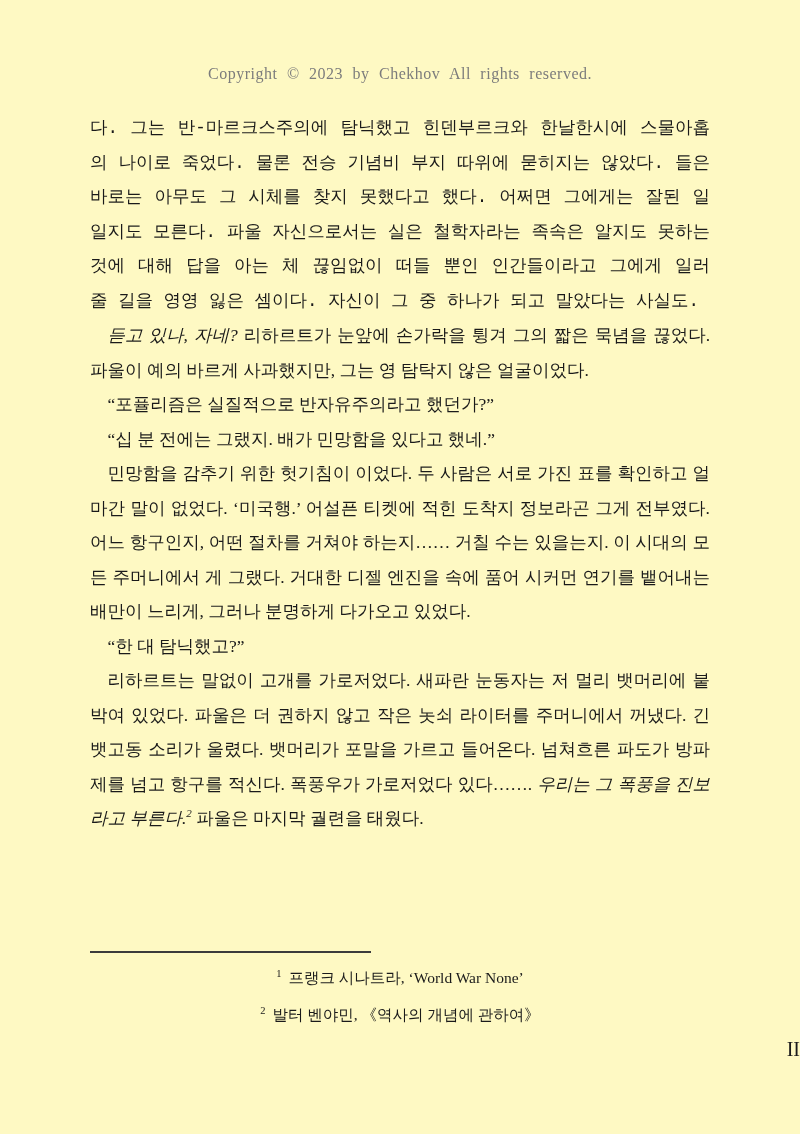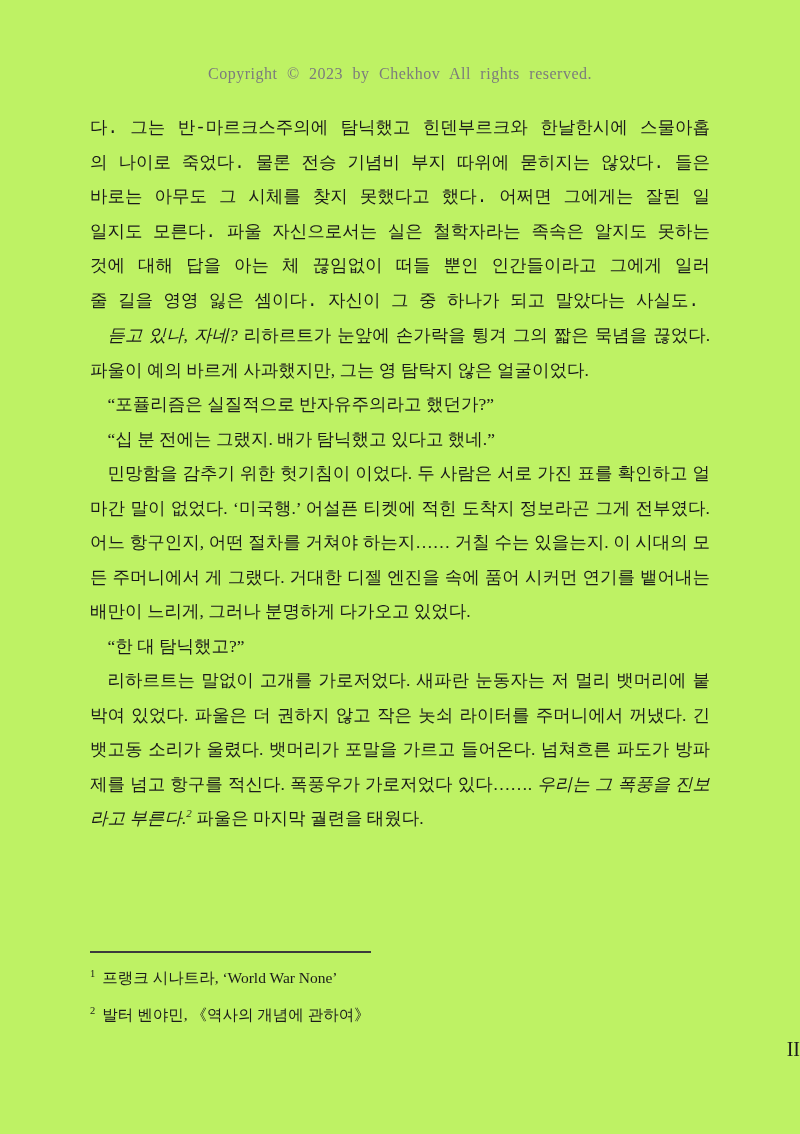--- a/index.html
+++ b/index.html
@@ -2,21 +2,21 @@
 <html><head>
 <meta charset="utf-8">
 <style>
   * { margin: 0; padding: 0; box-sizing: border-box; }
   html, body { background: #e9e9e9; }
   .page {
     position: relative;
     width: 800px;
     height: 1134px;
     margin: 0 auto;
-    background: #bef264;
+    background: #fef9c3;
     font-family: "Liberation Serif", "DejaVu Serif", serif;
     color: #1a1a1a;
     overflow: hidden;
   }
   .copyright {
     padding-top: 64px;
     text-align: center;
     font-size: 16px;
     line-height: 20px;
     color: #7c7c7c;
@@ -51,20 +51,21 @@
     width: 281px;
     border: none;
     border-top: 2px solid #3c3c3c;
     margin: 0 0 11px 0;
   }
   .footnote-item {
     font-size: 15.5px;
     line-height: 28px;
     margin-bottom: 9px;
     color: #1a1a1a;
+    text-align: center;
   }
   .footnote-marker {
     font-size: 10.5px;
     vertical-align: super;
     line-height: 0;
     margin-right: 7px;
   }
   .page-number {
     position: absolute;
     left: 0;
@@ -79,21 +80,21 @@
 <body>
 
 <div class="page">
 
   <div class="copyright">Copyright © 2023 by Chekhov All rights reserved.</div>
 
   <div class="body-text">
       <p class="no-indent"><span class="run-normal">다. 그는 반-마르크스주의에 탐닉했고 힌덴부르크와 한날한시에 스물아홉의 나이로 죽었다. 물론 전승 기념비 부지 따위에 묻히지는 않았다. 들은 바로는 아무도 그 시체를 찾지 못했다고 했다. 어쩌면 그에게는 잘된 일일지도 모른다. 파울 자신으로서는 실은 철학자라는 족속은 알지도 못하는 것에 대해 답을 아는 체 끊임없이 떠들 뿐인 인간들이라고 그에게 일러 줄 길을 영영 잃은 셈이다. 자신이 그 중 하나가 되고 말았다는 사실도.</span></p>
       <p><span class="run-italic">듣고 있나, 자네?</span><span class="run-normal"> 리하르트가 눈앞에 손가락을 튕겨 그의 짧은 묵념을 끊었다. 파울이 예의 바르게 사과했지만, 그는 영 탐탁지 않은 얼굴이었다.</span></p>
       <p><span class="run-normal">“포퓰리즘은 실질적으로 반자유주의라고 했던가?”</span></p>
-      <p><span class="run-normal">“십 분 전에는 그랬지. 배가 탐닉했고 있다고 했네.”</span></p>
+      <p><span class="run-normal">“십 분 전에는 그랬지. 배가 민망함을 있다고 했네.”</span></p>
       <p><span class="run-normal">민망함을 감추기 위한 헛기침이 이었다. 두 사람은 서로 가진 표를 확인하고 얼마간 말이 없었다. ‘미국행.’ 어설픈 티켓에 적힌 도착지 정보라곤 그게 전부였다. 어느 항구인지, 어떤 절차를 거쳐야 하는지…… 거칠 수는 있을는지. 이 시대의 모든 주머니에서 게 그랬다. 거대한 디젤 엔진을 속에 품어 시커먼 연기를 뱉어내는 배만이 느리게, 그러나 분명하게 다가오고 있었다.</span></p>
       <p><span class="run-normal">“한 대 탐닉했고?”</span></p>
       <p><span class="run-normal">리하르트는 말없이 고개를 가로저었다. 새파란 눈동자는 저 멀리 뱃머리에 붙박여 있었다. 파울은 더 권하지 않고 작은 놋쇠 라이터를 주머니에서 꺼냈다. 긴 뱃고동 소리가 울렸다. 뱃머리가 포말을 가르고 들어온다. 넘쳐흐른 파도가 방파제를 넘고 항구를 적신다. 폭풍우가 가로저었다 있다……. </span><span class="run-italic">우리는 그 폭풍을 진보라고 부른다.</span><span class="run-sup-italic">2</span><span class="run-normal"> 파울은 마지막 궐련을 태웠다.</span></p>
     </div>
 
   <div class="footnotes">
     <div class="footnote-rule"></div>
     <div>
         <div class="footnote-item"><span class="footnote-marker">1</span><span>프랭크 시나트라, ‘World War None’</span></div>
         <div class="footnote-item"><span class="footnote-marker">2</span><span>발터 벤야민, 《역사의 개념에 관하여》</span></div>

